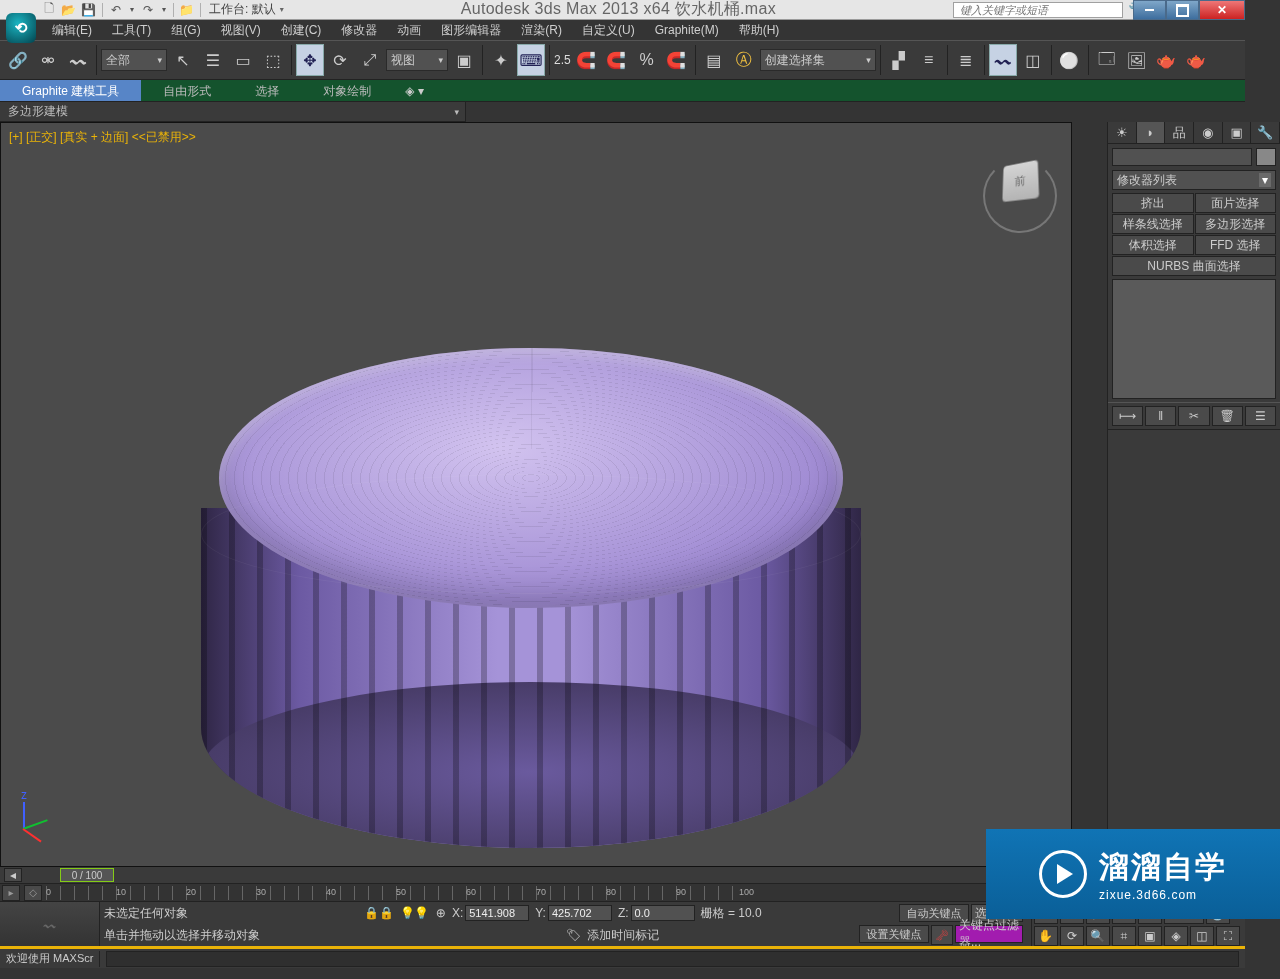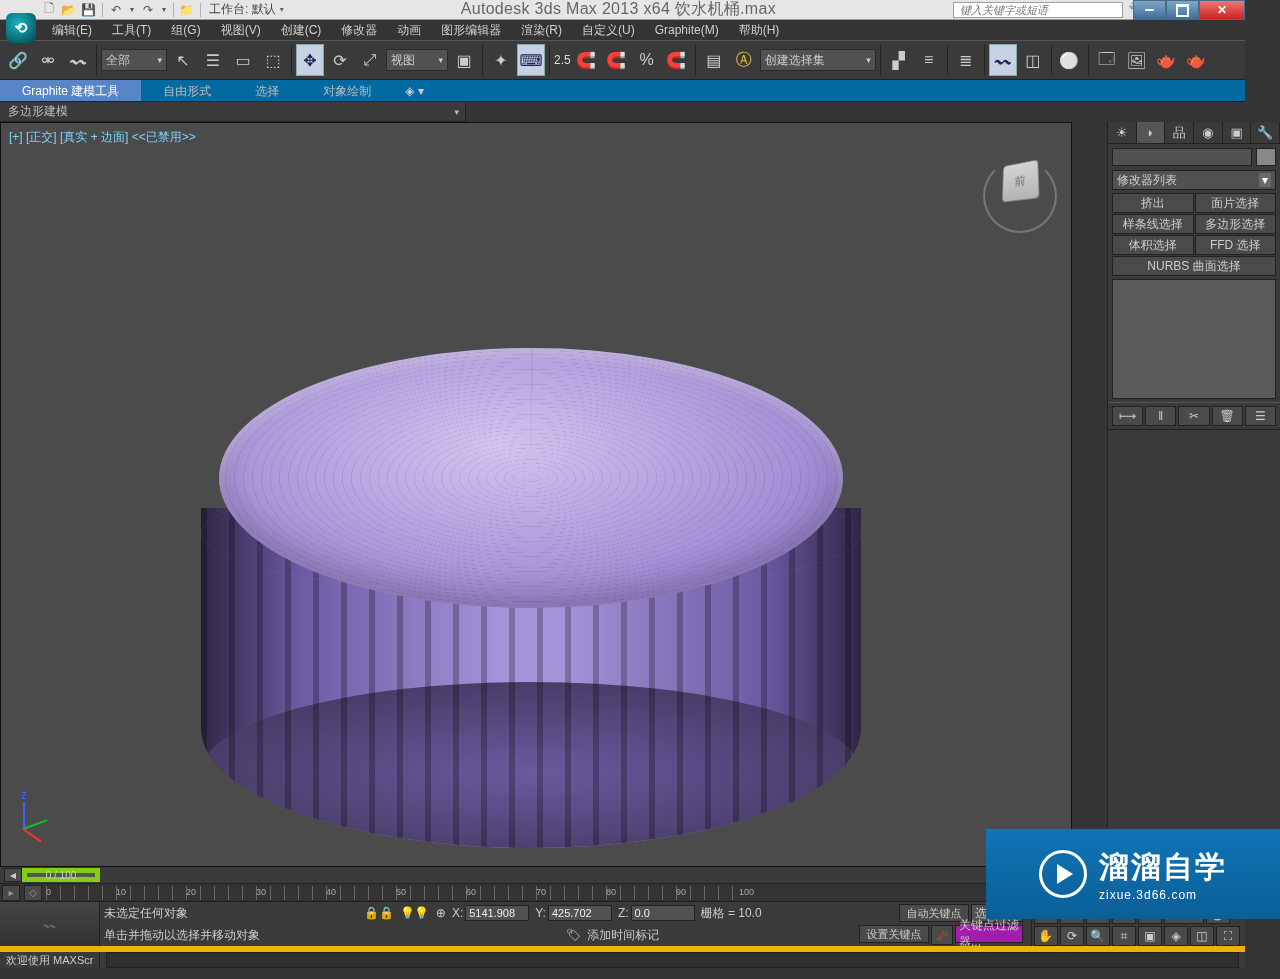--- a/index.html
+++ b/index.html
@@ -32,29 +32,29 @@
   
   .main-toolbar{position:absolute;left:0;top:40px;width:1245px;height:40px;background:#3a3a3a;border-top:1px solid #555;border-bottom:1px solid #222;display:flex;align-items:center;padding:0 4px;gap:2px;}
   .main-toolbar .btn{width:28px;height:32px;display:flex;align-items:center;justify-content:center;color:#ccc;font-size:16px;border:1px solid transparent;position:relative;}
   .main-toolbar .btn.active{background:#c6d2e4;border:1px solid #8aa;color:#225;}
   .main-toolbar .sel{height:22px;background:#515151;border:1px solid #2a2a2a;color:#ccc;padding:0 4px;display:flex;align-items:center;font-size:12px;}
   .main-toolbar .sel .arrow{margin-left:auto;color:#ccc;font-size:9px;}
   .main-toolbar .sep{width:1px;height:30px;background:#222;margin:0 2px;}
   .tb-text{color:#ddd;font-size:12px;display:flex;align-items:center;}
 
   
-  .ribbon{position:absolute;left:0;top:80px;width:1245px;height:22px;background:#0369a1;border-bottom:1px solid #222;display:flex;}
+  .ribbon{position:absolute;left:0;top:80px;width:1245px;height:22px;background:#14532d;border-bottom:1px solid #222;display:flex;}
   .ribbon .tab{padding:0 22px;line-height:22px;color:#bbb;}
   .ribbon .tab.active{background:#5785c7;color:#fff;}
   .ribbon .chev{margin-left:4px;color:#ccc;line-height:22px;padding:0 8px;}
   .ribbon-sub{position:absolute;left:0;top:102px;width:466px;height:20px;background:#3a3a3a;border-bottom:1px solid #222;border-right:1px solid #222;display:flex;align-items:center;padding-left:8px;color:#bbb;}
 
   
   .viewport{position:absolute;left:0;top:122px;width:1072px;height:745px;background:#4b4b4b;border:1px solid #111;}
-  .vp-label{position:absolute;left:8px;top:6px;color:#7dd3fc;font-size:12px;}
+  .vp-label{position:absolute;left:8px;top:6px;color:#eab308;font-size:12px;}
   .viewcube-wrap{position:absolute;right:14px;top:36px;width:74px;height:74px;}
   .viewcube{width:40px;height:40px;background:linear-gradient(#d4d4d4,#b4b4b4);border:1px solid #888;border-radius:4px;position:absolute;left:17px;top:2px;transform:perspective(200px) rotateX(20deg) rotateY(-25deg);}
   .viewcube::after{content:"前";position:absolute;left:0;top:0;width:100%;height:100%;display:flex;align-items:center;justify-content:center;color:#666;font-size:12px;}
   .compass{position:absolute;left:0;top:0;width:74px;height:74px;border:2px solid #777;border-radius:50%;border-top-color:transparent;}
   .axis-gizmo{position:absolute;left:14px;bottom:30px;width:40px;height:40px;}
   .axis-gizmo .z{position:absolute;left:8px;bottom:6px;width:2px;height:28px;background:#4060ff;}
   .axis-gizmo .z::after{content:"z";color:#4060ff;position:absolute;top:-14px;left:-2px;}
   .axis-gizmo .y{position:absolute;left:8px;bottom:6px;width:26px;height:2px;background:#10c030;transform:rotate(-20deg);transform-origin:left center;}
   .axis-gizmo .x{position:absolute;left:8px;bottom:6px;width:22px;height:2px;background:#ff3030;transform:rotate(35deg);transform-origin:left center;}
 
@@ -80,42 +80,42 @@
   .modlist{margin:0 4px;height:20px;background:#515151;border:1px solid #222;display:flex;align-items:center;padding:0 4px;color:#ccc;}
   .modlist .arrow{margin-left:auto;background:#6a6a6a;padding:0 3px;color:#fff;}
   .mod-btn-grid{display:grid;grid-template-columns:1fr 1fr;gap:1px;margin:3px 4px;}
   .mod-btn-grid .mb{background:#4a4a4a;border:1px solid #222;height:20px;display:flex;align-items:center;justify-content:center;color:#ccc;font-size:12px;}
   .mod-stack{margin:3px 4px;height:120px;background:#5a5a5a;border:1px solid #222;}
   .mod-tools{display:flex;gap:2px;padding:3px 4px;border-top:1px solid #555;border-bottom:1px solid #222;}
   .mod-tools .mt{flex:1;height:20px;background:#4a4a4a;border:1px solid #222;display:flex;align-items:center;justify-content:center;color:#ccc;font-size:12px;}
 
   
   .timeslider{position:absolute;left:0;top:867px;width:1245px;height:16px;background:#3a3a3a;display:flex;align-items:center;}
-  .timeslider .handle{width:78px;height:14px;background:#555;border:5px solid #84cc16;display:flex;align-items:center;justify-content:center;color:#ccc;font-size:10px;}
+  .timeslider .handle{margin-left:38px;width:54px;height:14px;background:#555;border:1px solid #84cc16;display:flex;align-items:center;justify-content:center;color:#ccc;font-size:10px;}
   .trackbar{position:absolute;left:0;top:883px;width:1245px;height:18px;background:#333;border-top:1px solid #222;display:flex;align-items:center;color:#999;font-size:10px;}
   .trackbar .btn{width:18px;height:16px;border:1px solid #222;background:#4a4a4a;margin:0 2px;display:flex;align-items:center;justify-content:center;}
   .ticks{flex:0 0 700px;height:14px;background:repeating-linear-gradient(90deg,#666 0 1px,transparent 1px 14px);position:relative;margin-left:2px;}
   .ticks span{position:absolute;top:1px;font-size:9px;color:#aaa;}
 
   .statusbar{position:absolute;left:0;top:901px;width:1245px;height:45px;background:#3a3a3a;border-top:1px solid #222;display:flex;}
   .minicurve{width:100px;height:45px;border-right:1px solid #222;background:linear-gradient(#444,#333);display:flex;align-items:center;justify-content:center;color:#666;}
   .status-mid{flex:1;display:flex;flex-direction:column;}
   .status-row{display:flex;align-items:center;height:22px;gap:6px;padding:0 4px;}
   .status-row .txt{color:#ccc;}
   .coord{display:flex;align-items:center;gap:2px;}
   .coord .lbl{color:#ccc;}
   .coord .val{width:64px;height:16px;background:#515151;border:1px solid #222;color:#eee;padding:0 3px;font-size:11px;display:flex;align-items:center;}
   .grid-field{color:#ccc;}
   .play-controls{display:flex;gap:2px;margin-left:auto;margin-right:4px;}
   .play-controls .pc{width:22px;height:20px;background:#4a4a4a;border:1px solid #222;display:flex;align-items:center;justify-content:center;color:#ccc;font-size:11px;}
   .autokey{width:70px;height:18px;background:#4a4a4a;border:1px solid #222;color:#ccc;display:flex;align-items:center;justify-content:center;font-size:11px;}
   .status-right{width:214px;border-left:1px solid #222;display:flex;flex-wrap:wrap;align-content:flex-start;padding:2px;gap:2px;}
   .status-right .sb{width:24px;height:20px;background:#4a4a4a;border:1px solid #222;display:flex;align-items:center;justify-content:center;color:#ccc;font-size:12px;}
 
-  .footer{position:absolute;left:0;top:946px;width:1245px;height:22px;background:#3a3a3a;border-top:6px solid #eab308;display:flex;align-items:center;padding:0 6px;color:#ccc;font-size:11px;}
+  .footer{position:absolute;left:0;top:946px;width:1245px;height:22px;background:#3a3a3a;border-top:3px solid #eab308;display:flex;align-items:center;padding:0 6px;color:#ccc;font-size:11px;}
   .footer .sep{width:1px;height:16px;background:#222;margin:0 6px;}
 
   .watermark{position:absolute;right:0;bottom:60px;width:294px;height:90px;background:linear-gradient(#1074b5,#0a5f98);display:flex;align-items:center;justify-content:center;gap:12px;color:#fff;}
   .watermark .big{font-size:30px;font-weight:bold;letter-spacing:2px;}
   .watermark .small{font-size:12px;letter-spacing:1px;}
   .watermark .play{width:48px;height:48px;border:3px solid #fff;border-radius:50%;display:flex;align-items:center;justify-content:center;}
   .watermark .play::after{content:"";border-left:16px solid #fff;border-top:10px solid transparent;border-bottom:10px solid transparent;margin-left:4px;}
 
   
   .i-new::before{content:"🗋";} .i-open::before{content:"📂";} .i-save::before{content:"💾";}

